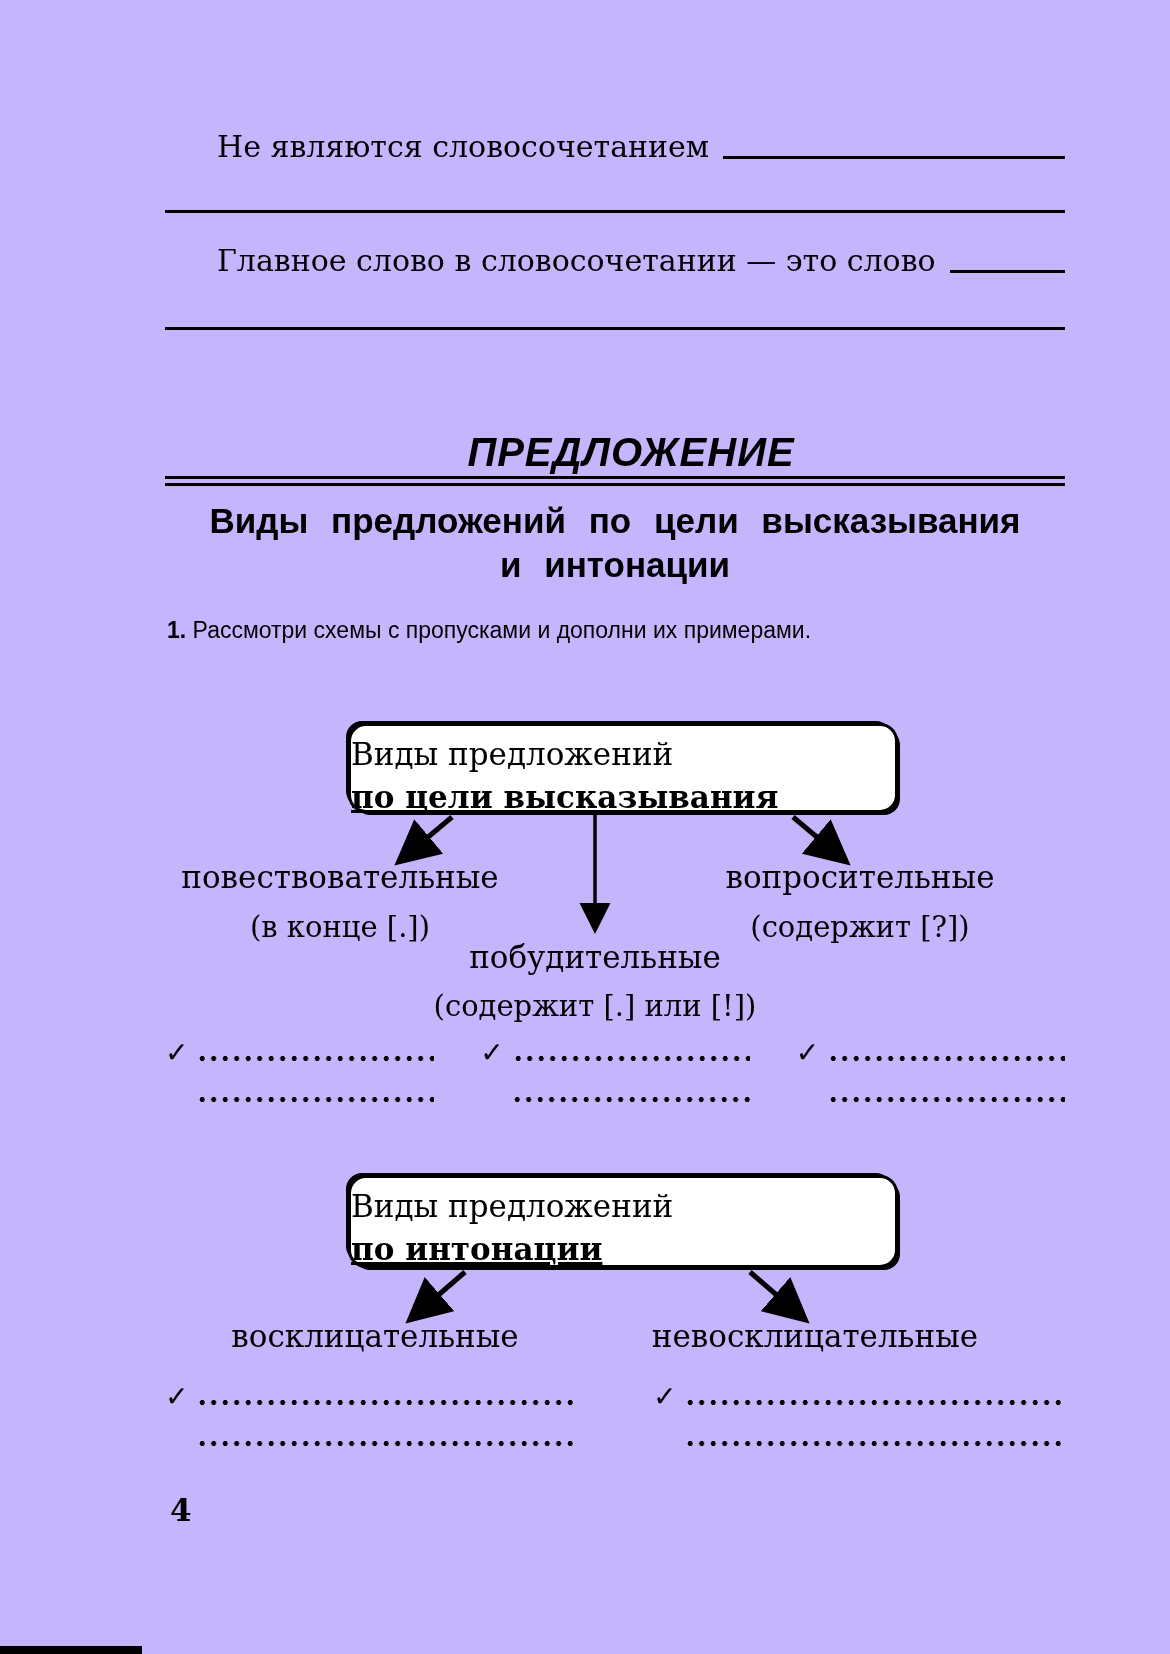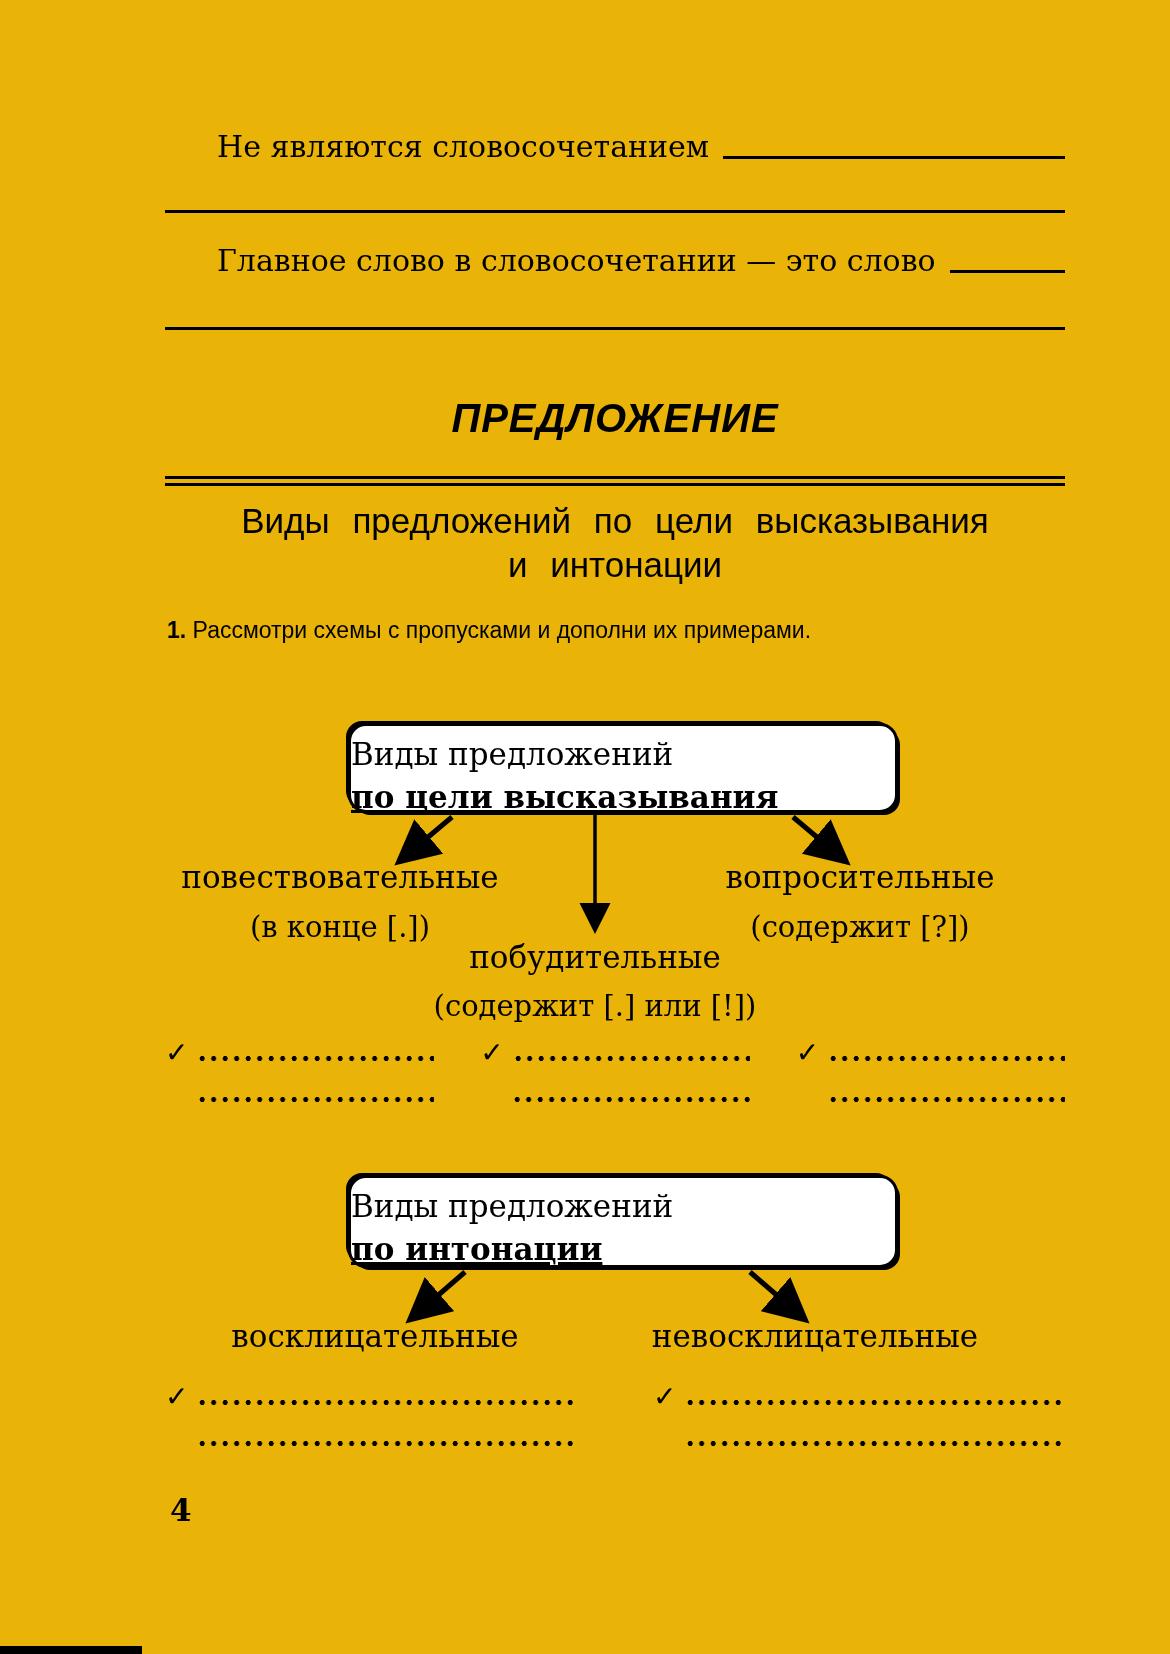--- a/index.html
+++ b/index.html
@@ -1,39 +1,39 @@
 <!DOCTYPE html>
 <html><head>
 <meta charset="utf-8">
 <style>
   html,body { margin:0; padding:0; background:#e8e8e8; }
   .page {
     position:relative; width:1170px; height:1654px; margin:0 auto;
-    background:#eab308; color:#000; overflow:hidden;
+    background:#c4b5fd; color:#000; overflow:hidden;
     font-family:"DejaVu Serif","Liberation Serif",serif;
   }
   .content { position:absolute; left:165px; top:0; width:900px; height:100%; }
 
   
   .fill-row { position:absolute; left:0; width:900px; display:flex; align-items:flex-end; padding-left:52px; box-sizing:border-box; }
   .fill-label { font-size:30px; white-space:nowrap; line-height:1.1; }
   .fill-line { flex:1 1 auto; border-bottom:3px solid #000; margin-left:14px; height:1px; margin-bottom:4px; }
   .rule { position:absolute; left:0; width:900px; border-top:3px solid #000; height:0; }
 
   
   .sec-title {
-    position:absolute; left:0; width:900px; text-align:center;
+    position:absolute; left:16px; width:900px; text-align:center;
     font-family:"Liberation Sans","DejaVu Sans",sans-serif;
-    font-weight:bold; font-style:italic; font-size:40px; letter-spacing:1px;
+    font-weight:bold; font-style:italic; font-size:40px; letter-spacing:1px;margin-top:34px;
   }
   .double-rule { position:absolute; left:0; width:900px; height:4px; border-top:3px solid #000; border-bottom:3px solid #000; }
   .subtitle {
     position:absolute; left:0; width:900px; text-align:center;
     font-family:"Liberation Sans","DejaVu Sans",sans-serif;
-    font-weight:normal; font-size:35px; line-height:1.26; word-spacing:13px;
+    font-weight:bold; font-size:35px; line-height:1.26; word-spacing:13px;
   }
   .task { position:absolute; left:2px; width:898px; font-family:"Liberation Sans","DejaVu Sans",sans-serif; font-size:23px; }
   .task b { font-weight:bold; }
 
   
   .diagram { position:absolute; left:0; width:900px; }
   .schema-box {
     position:absolute; box-sizing:border-box;
     border:3px solid #000; border-radius:18px; background:#fff;
     box-shadow:-4px -4px 0 -2px #000, 4px 4px 0 -2px #000;

